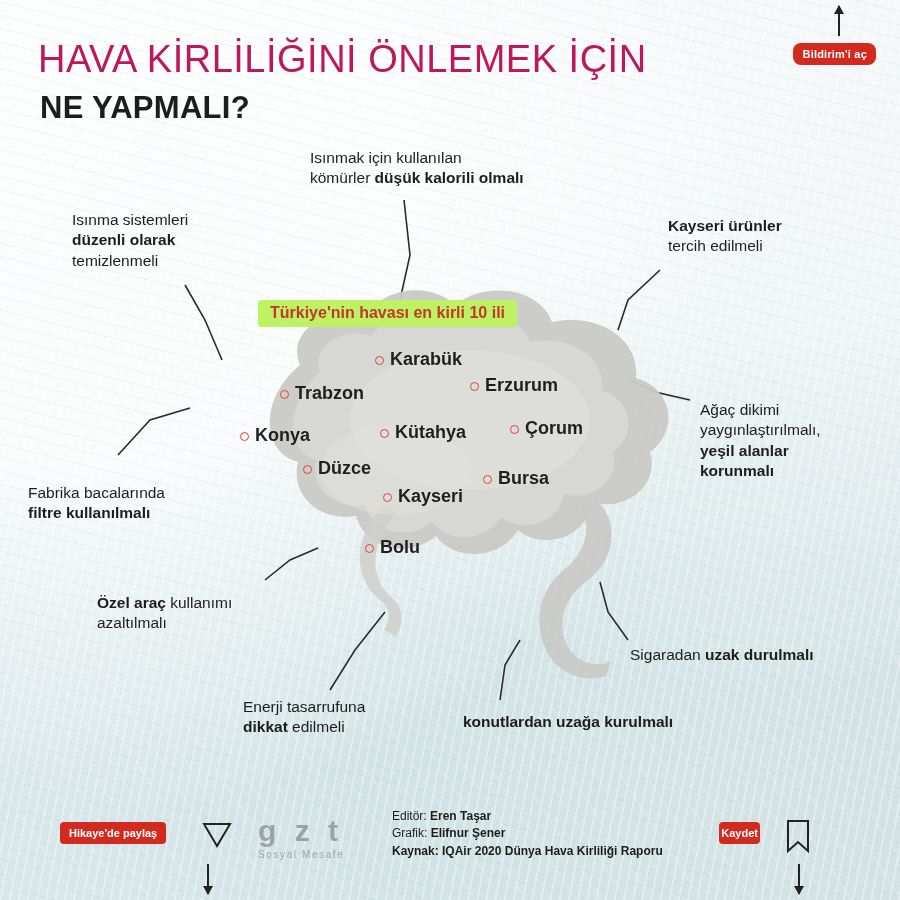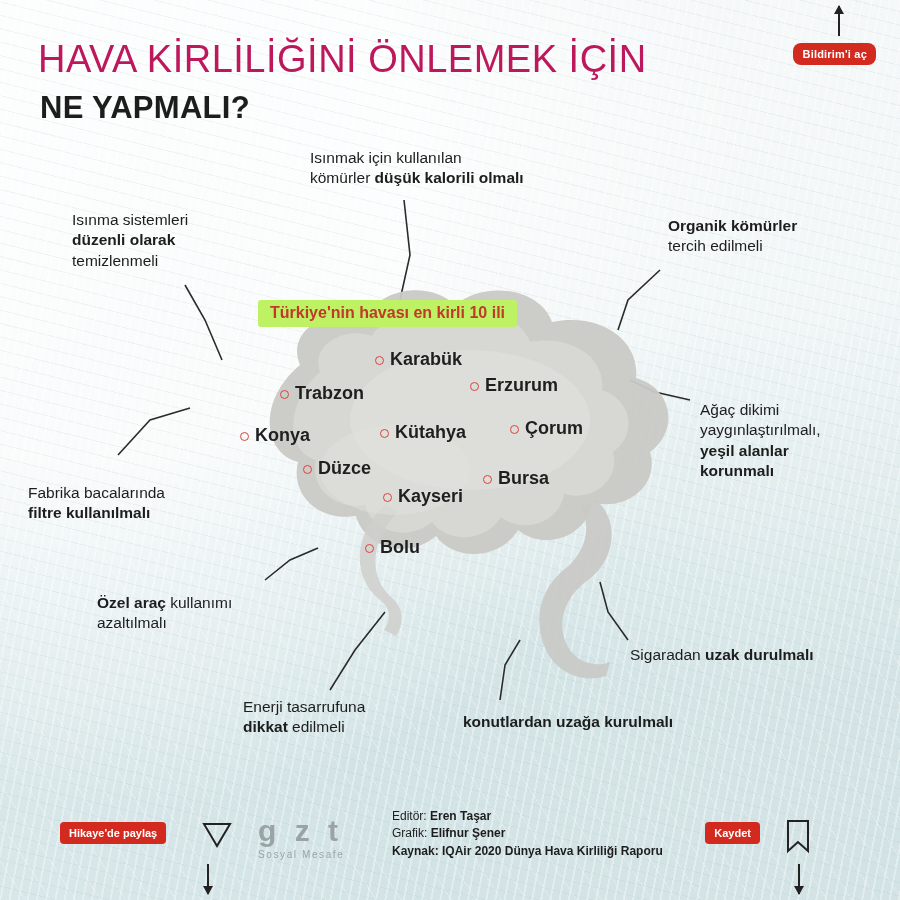--- a/index.html
+++ b/index.html
@@ -84,21 +84,21 @@
 
   
   .footer-share{
     position:absolute;left:60px;bottom:56px;
     background:#d32a1f;color:#fff;border-radius:4px;
     font-size:11px;font-weight:bold;padding:5px 9px;white-space:nowrap;
   }
   .footer-save{
     position:absolute;right:140px;bottom:56px;
     background:#d32a1f;color:#fff;border-radius:4px;
-    font-size:11px;font-weight:bold;padding:5px 9px;white-space:nowrap;
+    font-size:11px;font-weight:bold;padding:5px 2px;white-space:nowrap;
   }
   .arrow-dn{position:absolute;width:2px;height:30px;background:#222;}
   .arrow-dn:after{
     content:"";position:absolute;left:-4px;bottom:-1px;
     border-left:5px solid transparent;border-right:5px solid transparent;
     border-top:9px solid #222;
   }
   .gzt{position:absolute;left:258px;bottom:40px;text-align:left;}
   .gzt .letters{font-size:30px;font-weight:bold;color:#9aa4a6;letter-spacing:5px;line-height:1;}
   .gzt .sub{font-size:10px;color:#9aa4a6;letter-spacing:1.6px;margin-top:3px;}
@@ -211,21 +211,21 @@
   <div><span>kömürler </span><b>düşük kalorili olmalı</b></div>
 </div>
 
 <div class="callout" style="left:72px;top:210px;">
   <div>Isınma sistemleri</div>
   <div><b>düzenli olarak</b></div>
   <div>temizlenmeli</div>
 </div>
 
 <div class="callout" style="left:668px;top:216px;">
-  <div><b>Organik kömürler</b></div>
+  <div><b>Kayseri ürünler</b></div>
   <div>tercih edilmeli</div>
 </div>
 
 <div class="callout" style="left:700px;top:400px;">
   <div>Ağaç dikimi</div>
   <div>yaygınlaştırılmalı,</div>
   <div><b>yeşil alanlar</b></div>
   <div><b>korunmalı</b></div>
 </div>
 

